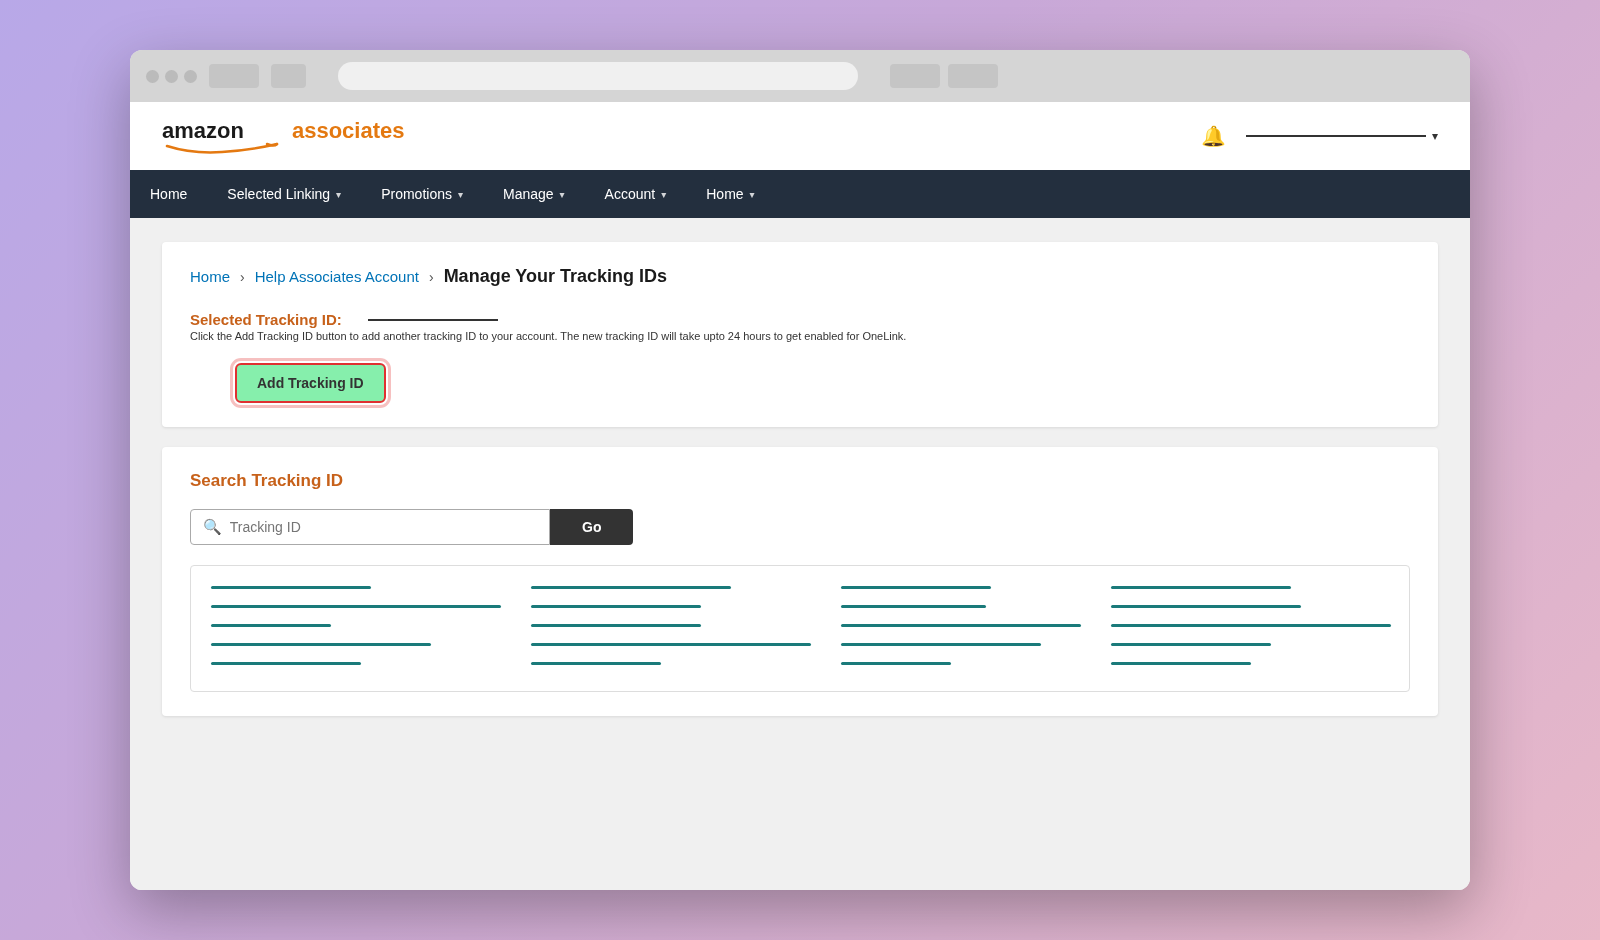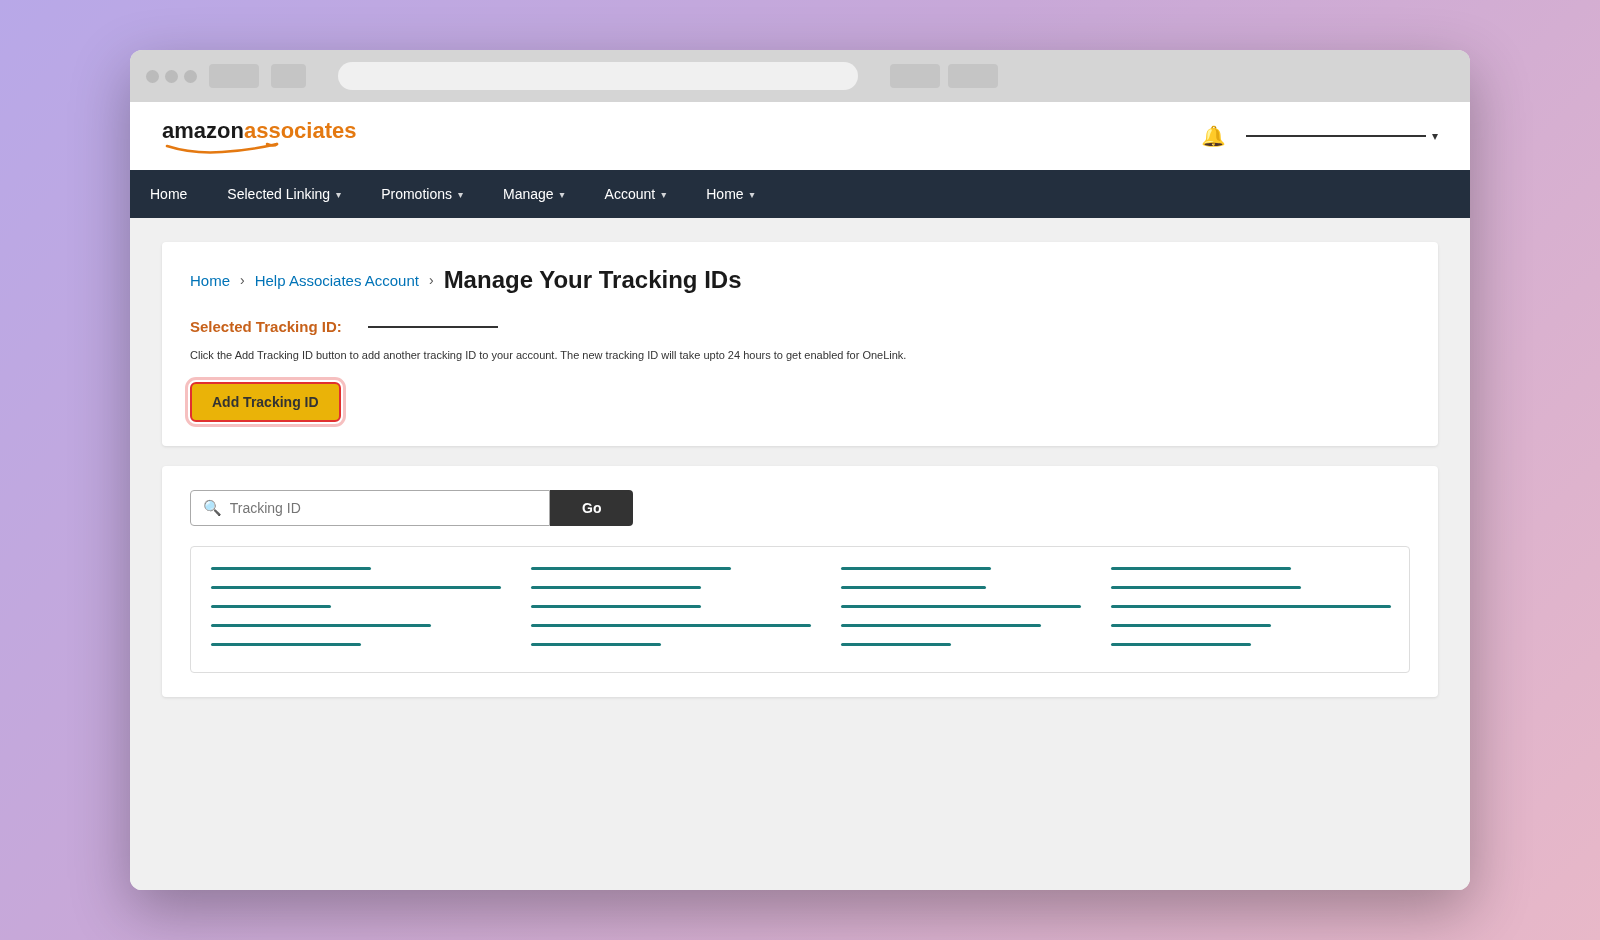--- a/index.html
+++ b/index.html
@@ -201,29 +201,29 @@
       cursor: pointer;
     }
 
     .breadcrumb-sep {
       color: #555;
       font-size: 14px;
     }
 
     .breadcrumb-current {
       color: #1a1a1a;
-      font-size: 24px;
+      font-size: 18px;
       font-weight: 600;
     }
 
     .section-label {
       color: #c7611a;
       font-size: 15px;
       font-weight: bold;
-      margin-bottom: 12px;
+      margin-bottom: 0;
       display: flex;
       align-items: center;
       gap: 22px;
     }
 
     .tracking-id-line {
       width: 130px;
       height: 2px;
       background: #333;
       display: inline-block;
@@ -231,30 +231,31 @@
     }
 
     .info-text {
       color: #333;
       font-size: 11px;
       margin-bottom: 18px;
       line-height: 1.5;
     }
 
     .add-tracking-btn {
-      background: #eab308;
+      background: #86efac;
       border: 2.5px solid #e03030;
       border-radius: 6px;
       padding: 10px 20px;
       font-size: 14px;
       font-weight: 600;
       color: #333;
       cursor: pointer;
       outline: 3px solid rgba(224,48,48,0.3);
       outline-offset: 2px;
+      margin-left: 45px;
     }
 
     .search-section-title {
       color: #c7611a;
       font-size: 17px;
       font-weight: bold;
       margin-bottom: 18px;
     }
 
     .search-row {
@@ -349,21 +350,21 @@
     <div class="browser-actions">
       <div class="browser-action-btn"></div>
       <div class="browser-action-btn"></div>
     </div>
   </div>
 
   <div class="browser-content">
 
     <div class="site-header">
       <div class="logo-wrapper">
-        <div style="display:flex;align-items:center;">
+        <div style="display:flex;align-items:center;gap:48px;">
           <span class="logo-amazon">amazon</span>
             <span class="logo-associates">associates</span>
         </div>
         <svg class="logo-smile" viewBox="0 0 120 12">
           <path d="M5 4 Q30 12 60 10 Q90 8 115 2" stroke="#e47911" stroke-width="2.5" fill="none" stroke-linecap="round"></path>
           <path d="M105 2 Q112 5 115 2" stroke="#e47911" stroke-width="2.5" fill="none" stroke-linecap="round"></path>
         </svg>
       </div>
       <div class="header-right">
         <span class="bell-icon">🔔</span>
@@ -417,20 +418,21 @@
           <span>Selected Tracking ID:</span>
           <span class="tracking-id-line"></span>
         </div>
 
         <p class="info-text">Click the Add Tracking ID button to add another tracking ID to your account. The new tracking ID will take upto 24 hours to get enabled for OneLink.</p>
 
         <button class="add-tracking-btn">Add Tracking ID</button>
       </div>
 
       <div class="content-card">
+        <div class="search-section-title">Search Tracking ID</div>
 
         <div class="search-row">
           <div class="search-input-wrap">
             <span class="search-icon-sym">🔍</span>
             <input class="search-input" type="text" placeholder="Tracking ID" style="">
           </div>
           <button class="go-btn">Go</button>
         </div>
 
         <div class="results-table">

